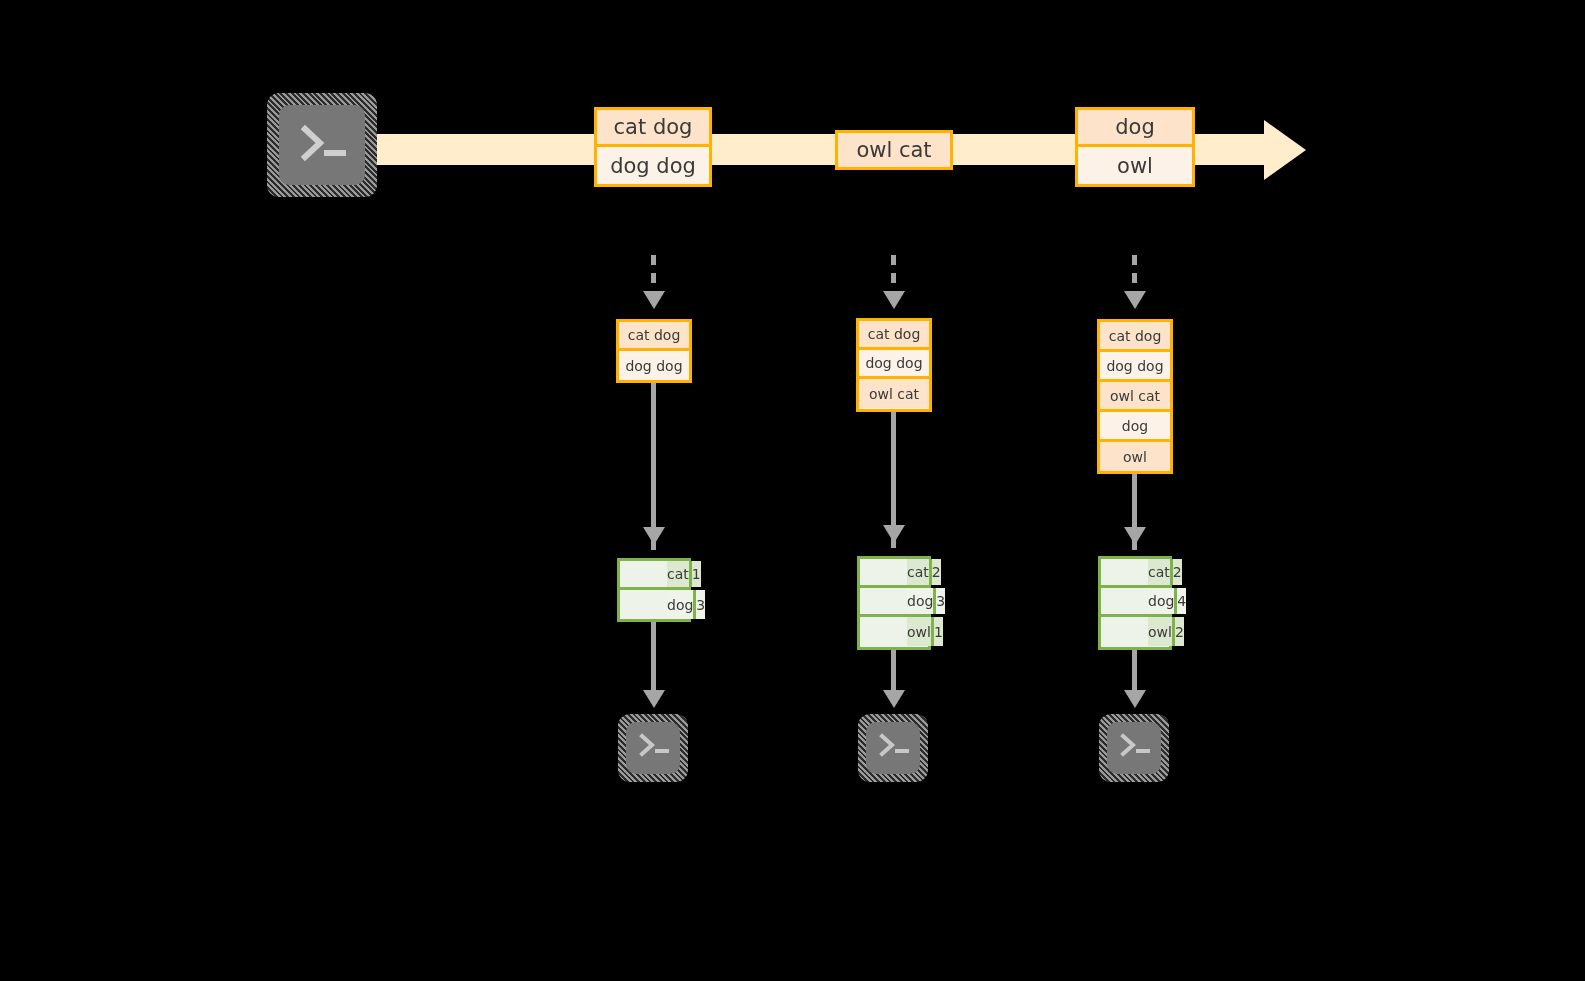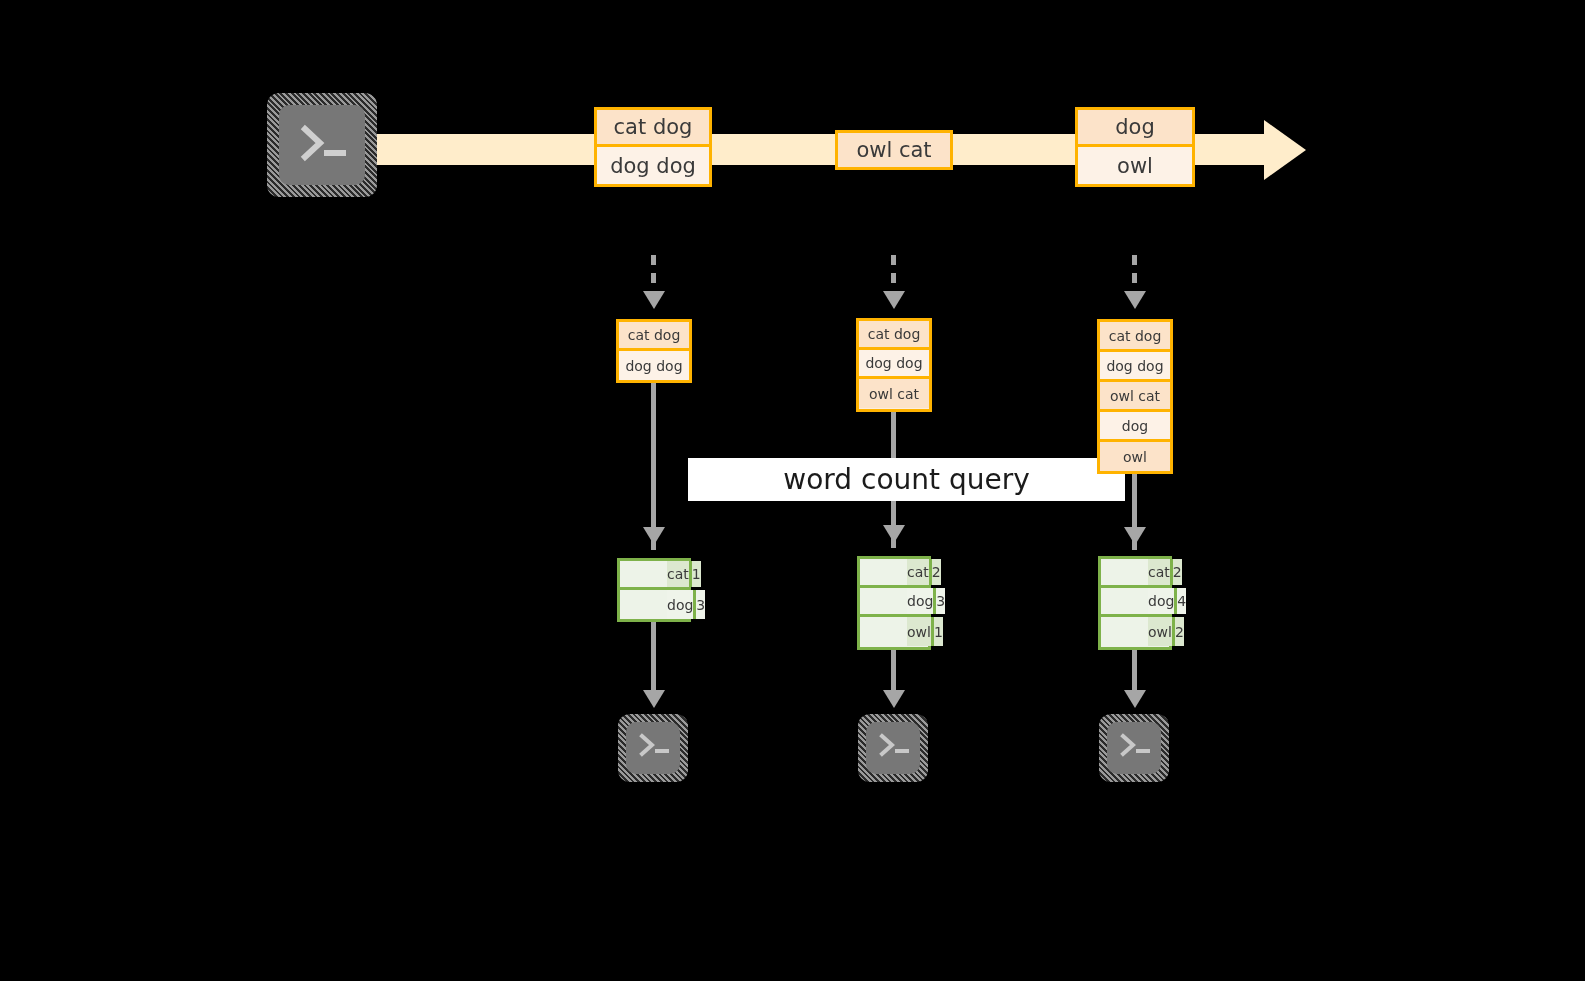--- a/index.html
+++ b/index.html
@@ -158,21 +158,20 @@
       <path d="M23 21 L33 21" fill="none" stroke="#c8c8c8" stroke-width="4" stroke-linecap="square"></path>
     </svg>
   </div>
 
   <div class="vdash" style="left:1132px;top:255px;height:38px;"></div>
   <div class="vhead" style="left:1124px;top:291px;"></div>
 
   <div class="vline" style="left:1132px;top:473px;height:77px;"></div>
   <div class="vhead" style="left:1124px;top:527px;"></div>
 
-  <div class="qlabel" style="left:688px;top:458px;width:437px;height:43px;font-size:28px;">word count query</div>
 
   <div class="obox" style="left:1097px;top:319px;width:76px;height:155px;font-size:14px;">
     <div class="orow dark" style="height:30px;">cat dog</div>
     <div class="orow light" style="height:30px;">dog dog</div>
     <div class="orow dark" style="height:30px;">owl cat</div>
     <div class="orow light" style="height:30px;">dog</div>
     <div class="orow dark" style="height:29px;">owl</div>
   </div>
 
   <div class="gbox" style="left:1098px;top:556px;width:74px;height:94px;font-size:14px;">

